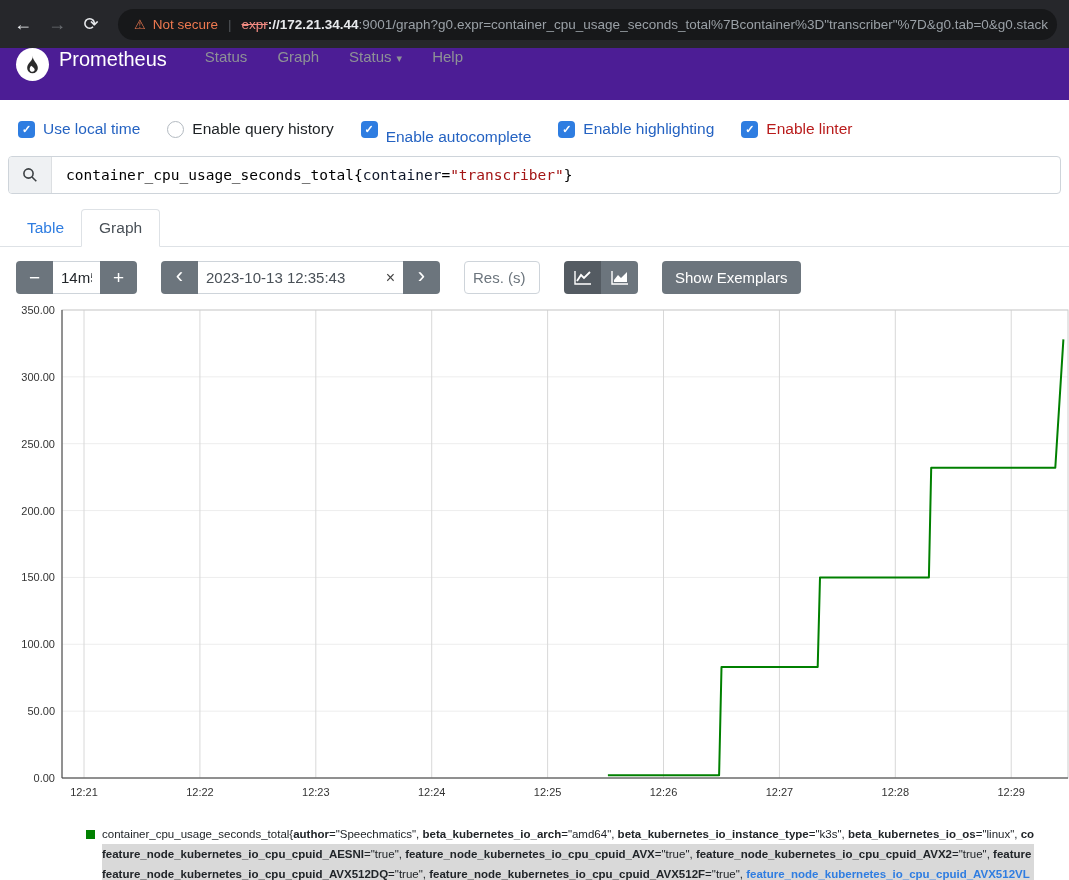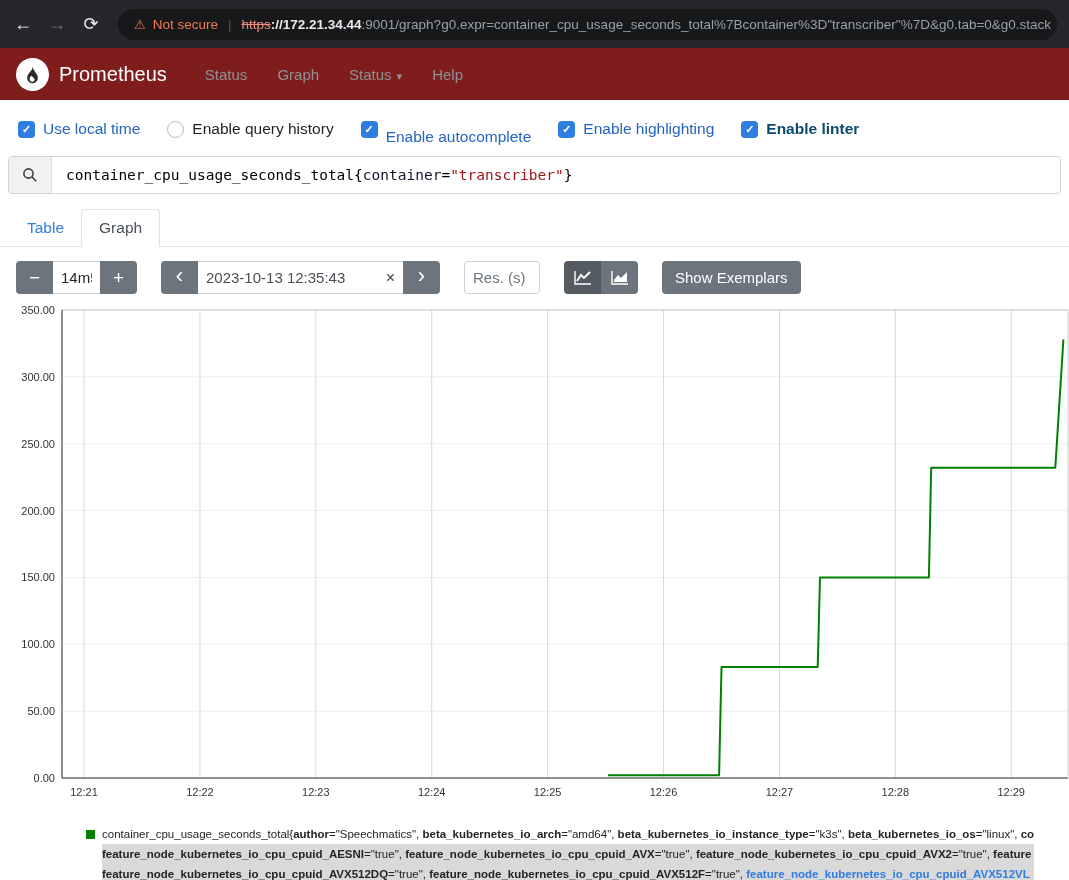--- a/index.html
+++ b/index.html
@@ -28,22 +28,22 @@
   }
   .warn-icon { color:#ee7950; margin-right:7px; font-size:13px; }
   .not-secure { color:#ee7950; margin-right:10px; }
   .url-sep-bar { color:#53565a; margin-right:10px; }
   .url-scheme { color:#f28b82; text-decoration:line-through; }
   .url-host { color:#e8eaed; font-weight:700; }
   .url-rest { color:#9aa0a6; }
 
   
   .prom-navbar {
-    height:52px; background:#7f1d1d;
-    display:flex; align-items:center; padding:0 16px;
+    height:52px; background:#4c1d95;
+    display:flex; align-items:flex-start; padding:0 16px;
   }
   .logo {
     width:33px; height:33px; border-radius:50%; background:#ffffff;
     display:flex; align-items:center; justify-content:center;
     margin-right:10px; flex:none;
   }
   .brand { color:#ffffff; font-size:20px; margin-right:38px; }
   .nav-link { color:#8e9296; font-size:15px; margin-right:30px; text-decoration:none; }
   .nav-link .caret { font-size:11px; margin-left:5px; }
 
@@ -135,21 +135,21 @@
 <body>
 
 <div class="browser-bar">
   <span class="nav-btn">←</span>
   <span class="nav-btn dim">→</span>
   <span class="nav-btn">⟳</span>
   <div class="omnibox">
     <span class="warn-icon">⚠</span>
     <span class="not-secure">Not secure</span>
     <span class="url-sep-bar">|</span>
-    <span class="url-scheme">https</span><span class="url-host">://172.21.34.44</span><span class="url-rest">:9001/graph?g0.expr=container_cpu_usage_seconds_total%7Bcontainer%3D"transcriber"%7D&amp;g0.tab=0&amp;g0.stack</span>
+    <span class="url-scheme">expr</span><span class="url-host">://172.21.34.44</span><span class="url-rest">:9001/graph?g0.expr=container_cpu_usage_seconds_total%7Bcontainer%3D"transcriber"%7D&amp;g0.tab=0&amp;g0.stack</span>
   </div>
 </div>
 
 <nav class="prom-navbar">
   <span class="logo">
     <svg width="21" height="21" viewBox="0 0 24 24">
       <path fill="#2b2b2b" d="M12 1.8c.7 3.4-.9 5.2-2.6 7.1-1.7 1.9-3.5 3.9-3.5 7.0a6.1 6.1 0 0 0 12.2 0c0-3.0-1.6-5.0-3.1-6.9-1.4-1.8-2.7-3.9-3.0-7.2z"></path>
       <path fill="#ffffff" d="M12 20.3a3.2 3.2 0 0 1-3.2-3.2c0-1.5.7-2.7 1.7-3.8.9 1.0 2.3 1.5 3.1 2.7.6.9.9 1.6.9 2.3a2.5 2.5 0 0 1-2.5 2.0z"></path>
     </svg>
   </span>
@@ -180,21 +180,21 @@
   <label class="opt">
     <span class="cb" style="background: rgb(46, 125, 225);">
         <span class="check">✓</span>
       </span>
     <span class="cb-label" style="color: rgb(37, 99, 194);">Enable highlighting</span>
   </label>
   <label class="opt">
     <span class="cb" style="background: rgb(46, 125, 225);">
         <span class="check">✓</span>
       </span>
-    <span class="cb-label" style="color: #0c4a6e; font-weight: bold;">Enable linter</span>
+    <span class="cb-label" style="color: #b91c1c;">Enable linter</span>
   </label>
 </div>
 
 <div class="query-row">
   <span class="search-addon">
     <svg width="16" height="16" viewBox="0 0 16 16">
         <circle cx="6.5" cy="6.5" r="4.6" fill="none" stroke="#3c4043" stroke-width="1.6"></circle>
         <line x1="10" y1="10" x2="14.3" y2="14.3" stroke="#3c4043" stroke-width="1.6"></line>
       </svg>
   </span>

